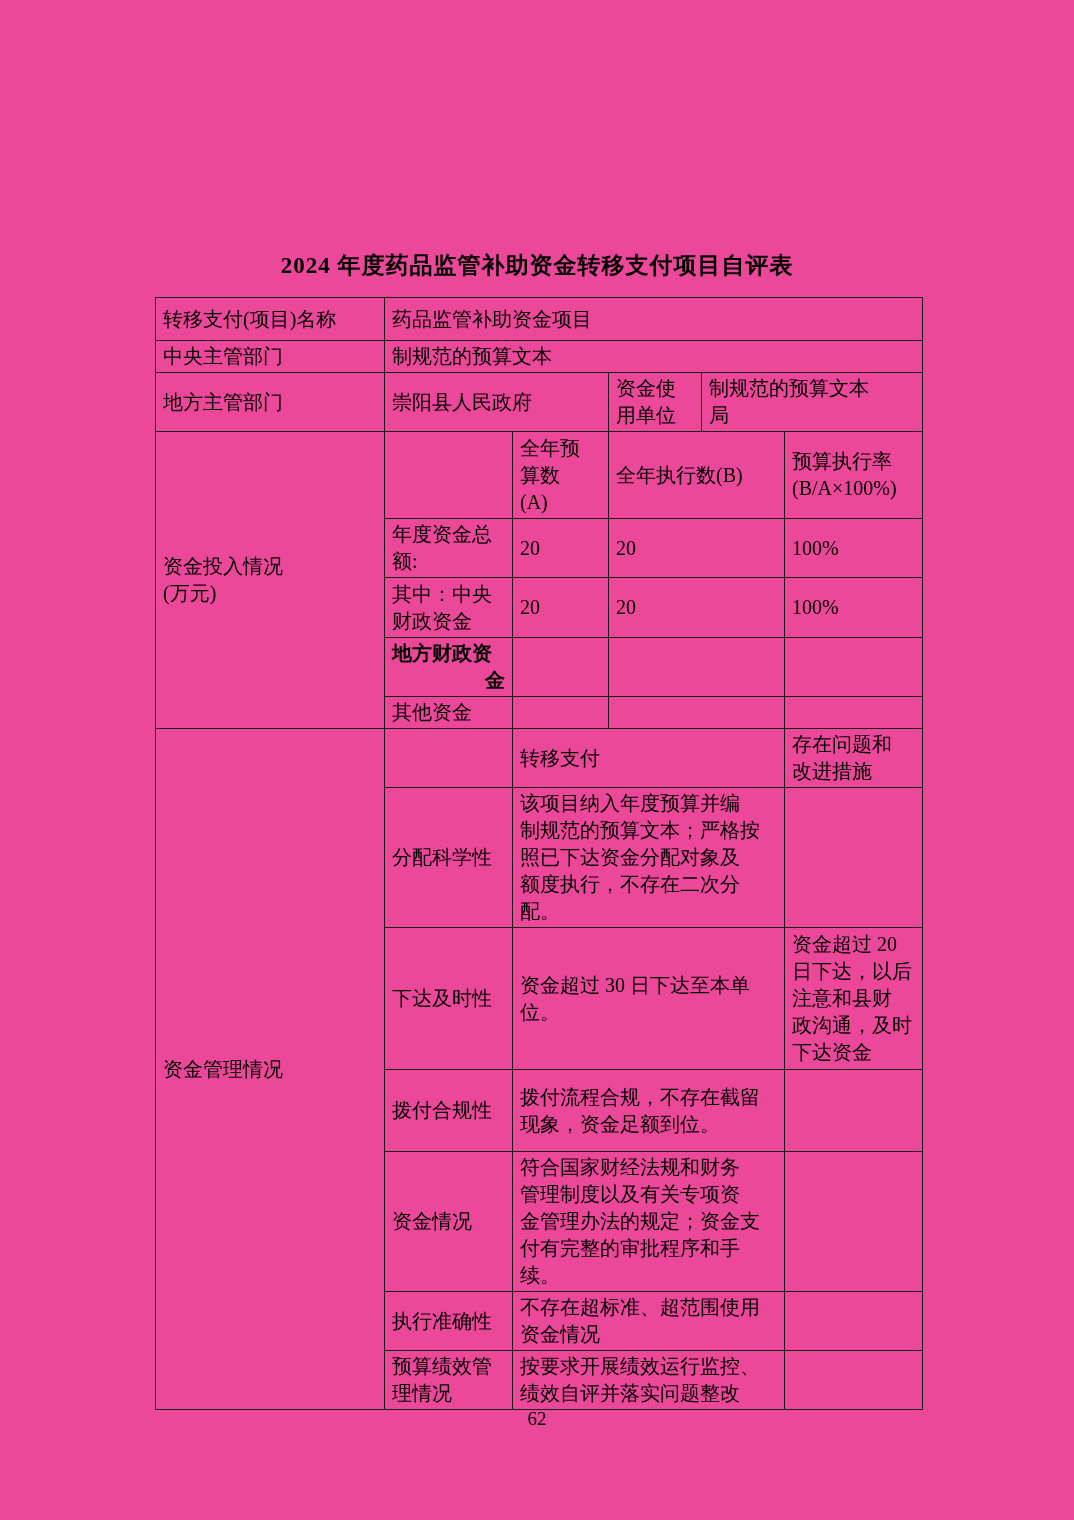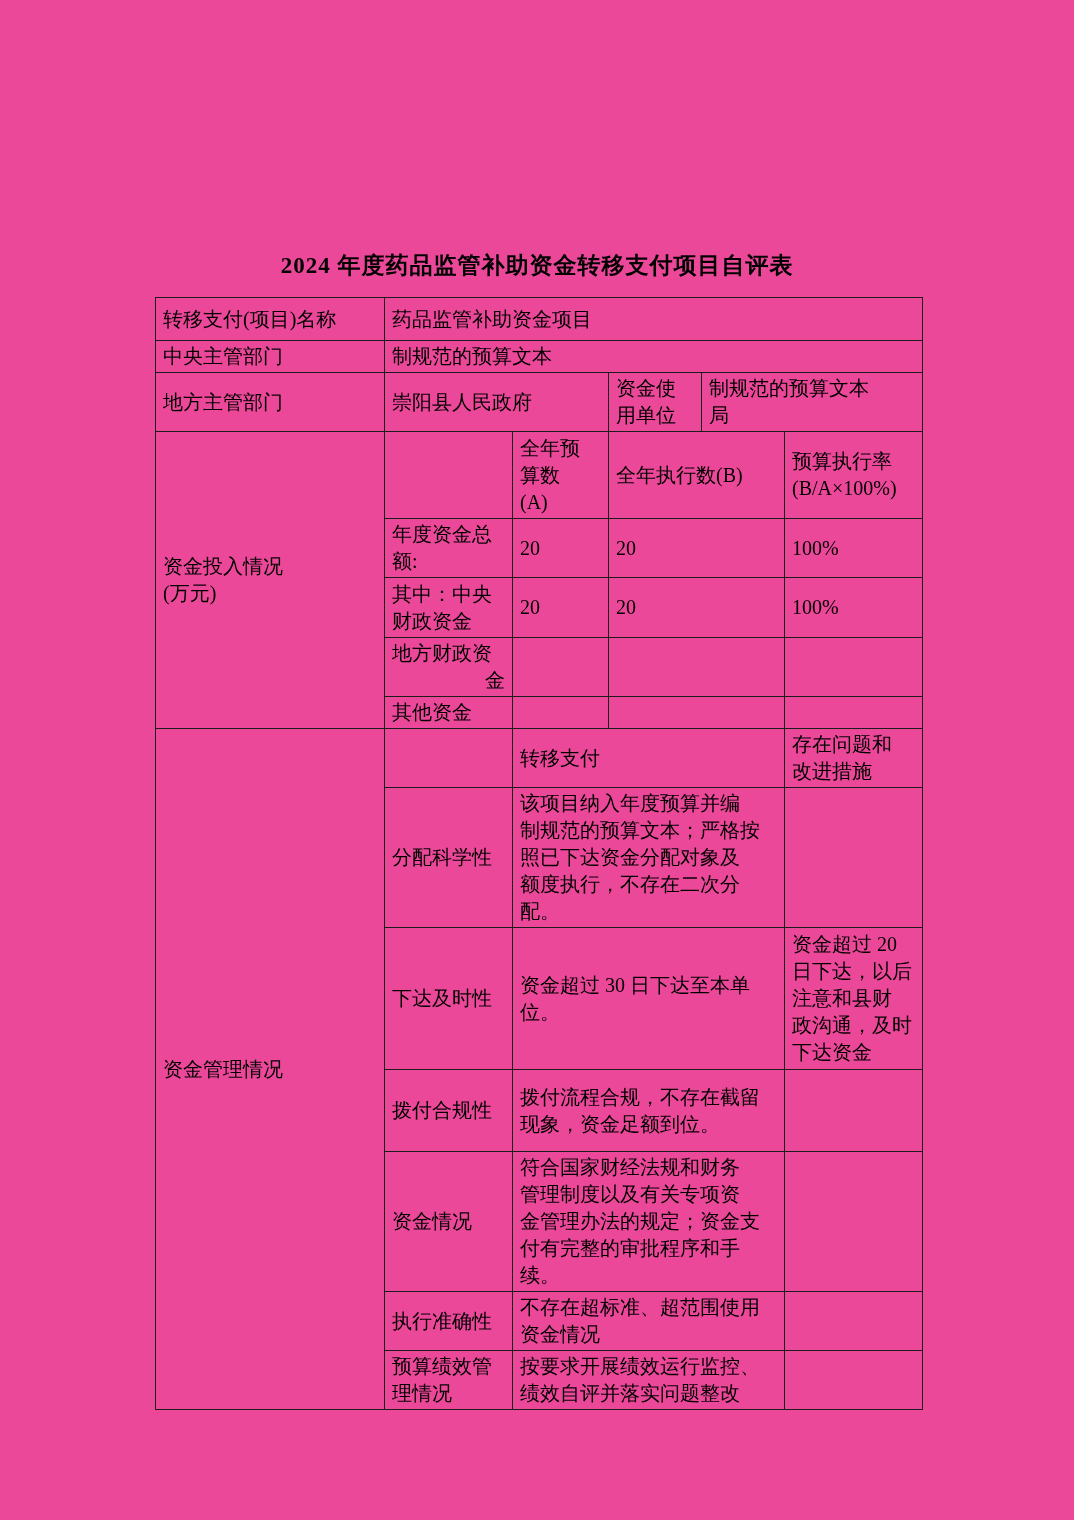--- a/index.html
+++ b/index.html
@@ -42,21 +42,21 @@
     font-size: 20px;
     line-height: 27px;
     vertical-align: middle;
     text-align: left;
     white-space: pre-line;
     overflow: hidden;
     word-break: break-all;
   }
   td.c { text-align: center; }
   td.top { vertical-align: top; }
-  td.jr { text-align: justify; text-align-last: right; }
+  td.jr { text-align: justify; text-align-last: right; font-weight: bold; }
   .page-num {
     position: absolute;
     top: 1406px;
     left: 0;
     width: 1074px;
     text-align: center;
     font-size: 19px;
     line-height: 26px;
   }
 </style>
@@ -182,14 +182,15 @@
       <tr style="height:55px">
         <td>预算绩效管
 理情况</td>
         <td colspan="3">按要求开展绩效运行监控、
 绩效自评并落实问题整改</td>
         <td></td>
       </tr>
     </tbody>
   </table>
 
+  <div class="page-num">62</div>
 
 </div>
 
 </body></html>

